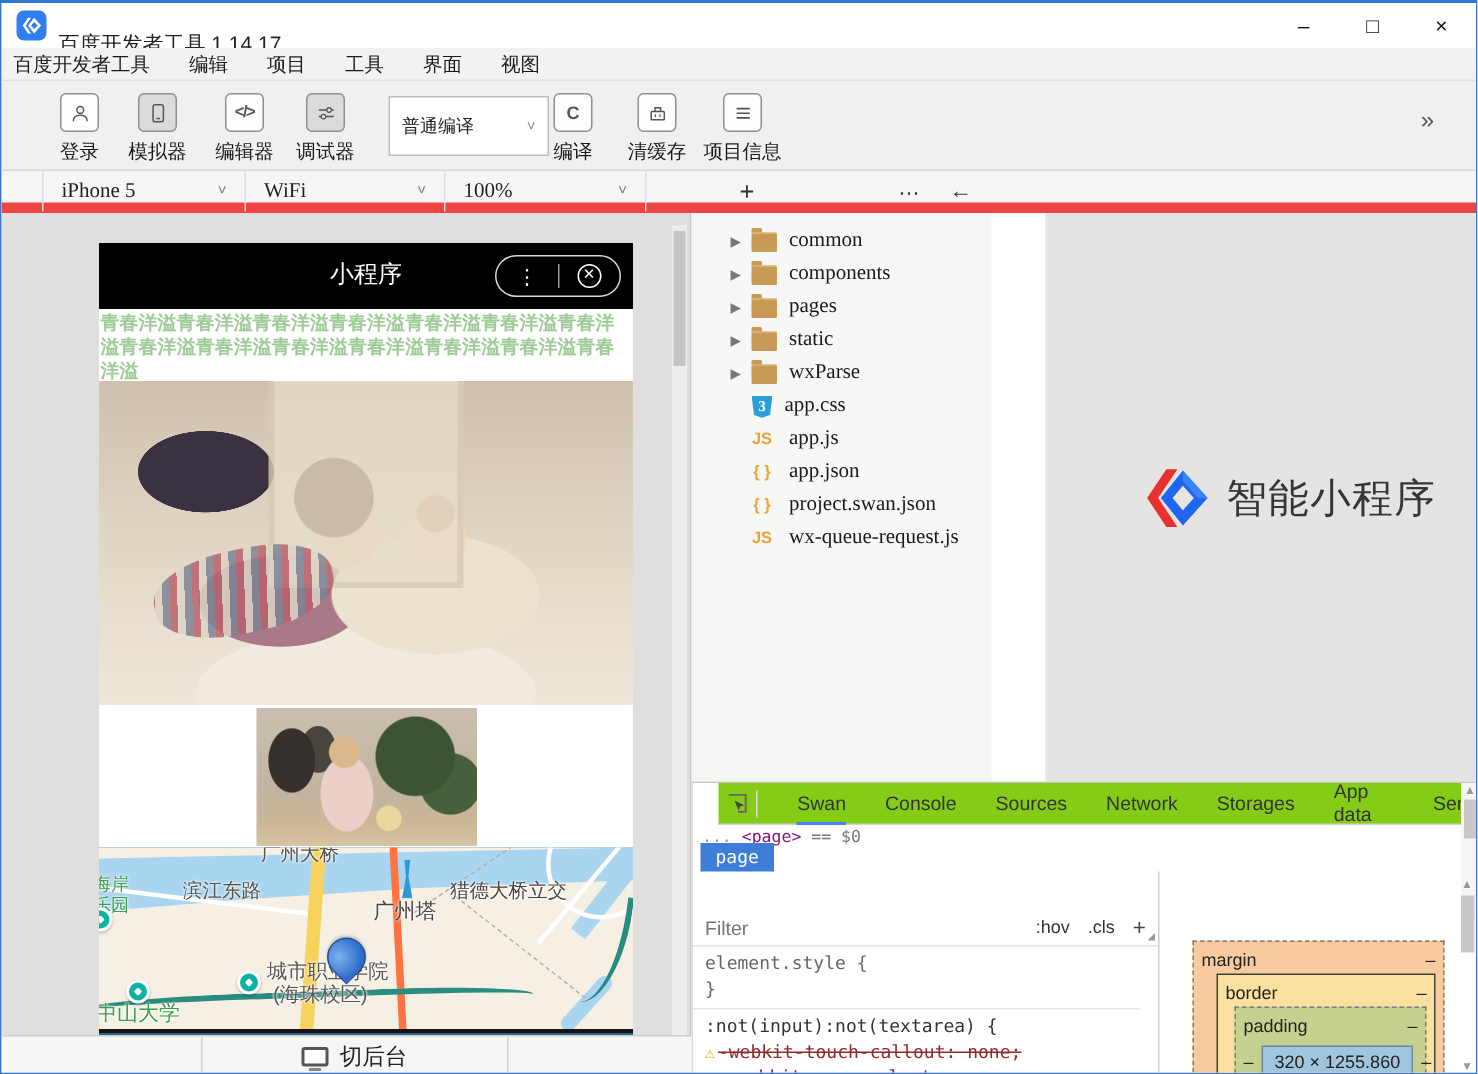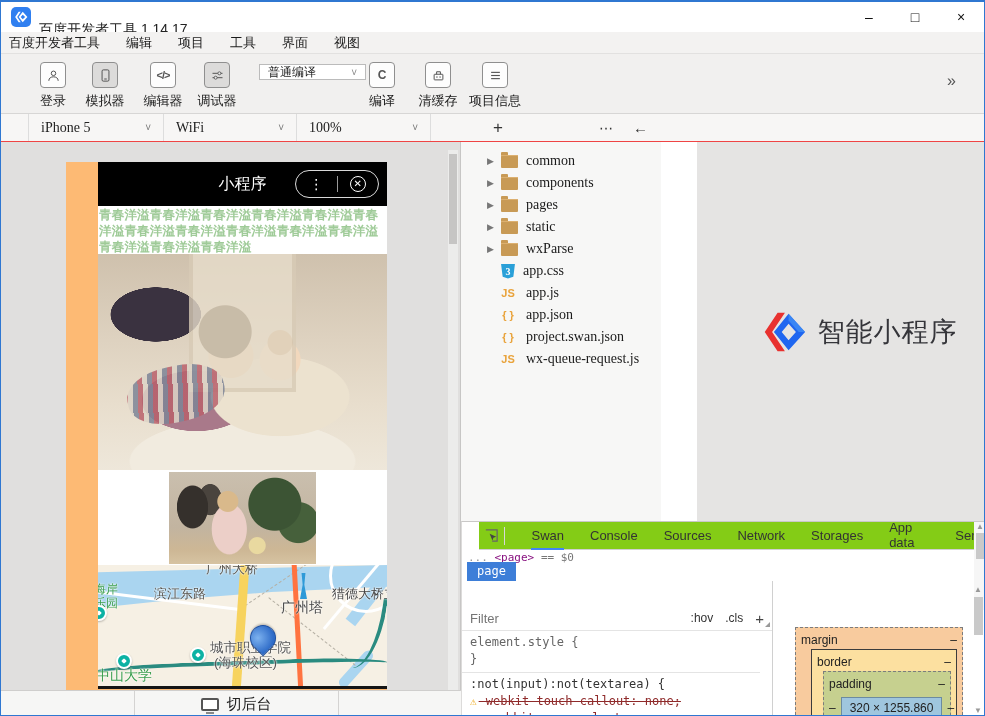--- a/index.html
+++ b/index.html
@@ -18,26 +18,26 @@
   .menubar { position:absolute; left:0; top:30px; width:100%; height:22px; background:#f3f2f1; border-bottom:1px solid #e2e1e0; display:flex; align-items:center; padding-left:8px; }
   .menu-item { font-size:13px; color:#1a1a1a; padding:0 13px 0 0; margin-right:13px; }
 
   
   .toolbar { position:absolute; left:0; top:52px; width:100%; height:60px; background:#f1f0ef; border-bottom:1px solid #d7d6d5; }
   .tool { position:absolute; top:8px; width:60px; text-align:center; }
   .tool .tbox { width:26px; height:26px; margin:0 auto; border:1px solid #8f8f8f; border-radius:4px; background:#fdfdfd; display:flex; align-items:center; justify-content:center; color:#444; }
   .tool.active .tbox { background:#dcdbda; }
   .tool .tlabel { margin-top:4px; font-size:13px; color:#1a1a1a; white-space:nowrap; }
   .tool-code { font-size:11px; font-weight:bold; letter-spacing:-1px; color:#555; }
-  .compile-select { position:absolute; left:258px; top:10px; width:107px; height:16px; background:#fff; border:1px solid #bbb; font-size:12px; color:#222; display:flex; align-items:center; padding:0 8px; justify-content:space-between; }
+  .compile-select { position:absolute; left:258px; top:10px; width:107px; height:40px; background:#fff; border:1px solid #bbb; font-size:12px; color:#222; display:flex; align-items:center; padding:0 8px; justify-content:space-between; }
   .sel-chevron { color:#888; font-size:10px; }
   .toolbar-more { position:absolute; right:28px; top:18px; font-size:16px; color:#555; }
 
   
-  .devicebar { position:absolute; left:0; top:112px; width:100%; height:28px; background:#f7f6f5; border-bottom:1px solid #ef4444; }
+  .devicebar { position:absolute; left:0; top:112px; width:100%; height:28px; background:#f7f6f5; border-bottom:7px solid #ef4444; }
   .dev-sec { position:absolute; top:0; height:27px; border-right:1px solid #ddd; display:flex; align-items:center; justify-content:space-between; padding:0 12px; font-family:"Liberation Serif", serif; font-size:14px; color:#222; }
   .chev { color:#777; font-size:10px; font-family:"Liberation Sans",sans-serif; }
   .ftree-head { position:absolute; left:460px; top:0; width:200px; height:27px; }
   .fh-btn { position:absolute; top:0; height:27px; display:flex; align-items:center; color:#333; }
 
   
   .sim-panel { position:absolute; left:0; top:140px; width:460px; height:548px; background:#e0dfde; border-right:1px solid #c7c6c5; }
   .sim-scroll { position:absolute; right:2px; top:8px; width:10px; height:540px; background:#ececeb; }
   .sim-scroll .thumb { position:absolute; top:4px; left:1px; width:8px; height:90px; background:#c6c5c4; }
 
@@ -48,21 +48,21 @@
   .folder { background:#c89a55; border-radius:1px; box-shadow:inset 0 1px 0 #dcb070; }
   .folder::before { content:""; position:absolute; left:0; top:-3px; width:7px; height:3px; background:#c89a55; border-radius:1px 1px 0 0; }
   .badge-css { width:14px; height:15px; margin-right:8px; background:#2aa0d8; color:#fff; font-size:10px; font-weight:bold; display:flex; align-items:center; justify-content:center; clip-path:polygon(0 0,100% 0,88% 88%,50% 100%,12% 88%); }
   .badge-txt { margin-right:8px; margin-left:-3px; width:20px; text-align:center; color:#e9a33b; font-weight:bold; font-size:11px; font-family:"Liberation Sans",sans-serif; }
 
   .brand-panel { position:absolute; left:696px; top:140px; width:325px; height:379px; background:#e5e4e3; display:flex; align-items:center; justify-content:center; }
   .brand-wrap { display:flex; align-items:center; gap:12px; }
   .brand-text { font-size:27px; color:#35353a; letter-spacing:1px; font-weight:500; }
 
   
-  .phone { position:absolute; left:65px; top:20px; width:321px; height:528px; background:#fdba74;padding-left:32px; }
+  .phone { position:absolute; left:65px; top:20px; width:356px; height:528px; background:#0369a1; }
   .p-header { position:relative; height:44px; background:#000; }
   .p-title { text-align:center; line-height:44px; color:#fff; font-size:16px; }
   .capsule { position:absolute; right:8px; top:8px; width:84px; height:28px; border:1px solid rgba(255,255,255,.85); border-radius:14px; display:flex; align-items:center; }
   .cap-dots { flex:1; text-align:center; color:#fff; font-size:14px; letter-spacing:0; }
   .cap-div { width:1px; height:16px; background:rgba(255,255,255,.6); }
   .cap-close { flex:1; display:flex; align-items:center; justify-content:center; }
   .cap-circle { width:16px; height:16px; border:1px solid #fff; border-radius:50%; color:#fff; font-size:10px; line-height:14px; text-align:center; }
   .p-marquee { height:48px; overflow:hidden; padding:1px 1px; font-size:12.6px; font-weight:bold; color:#9fcb98; line-height:16px; word-break:break-all; letter-spacing:.1px; background:#fff; }
 
   .p-photo1 { height:216px; position:relative; overflow:hidden;

